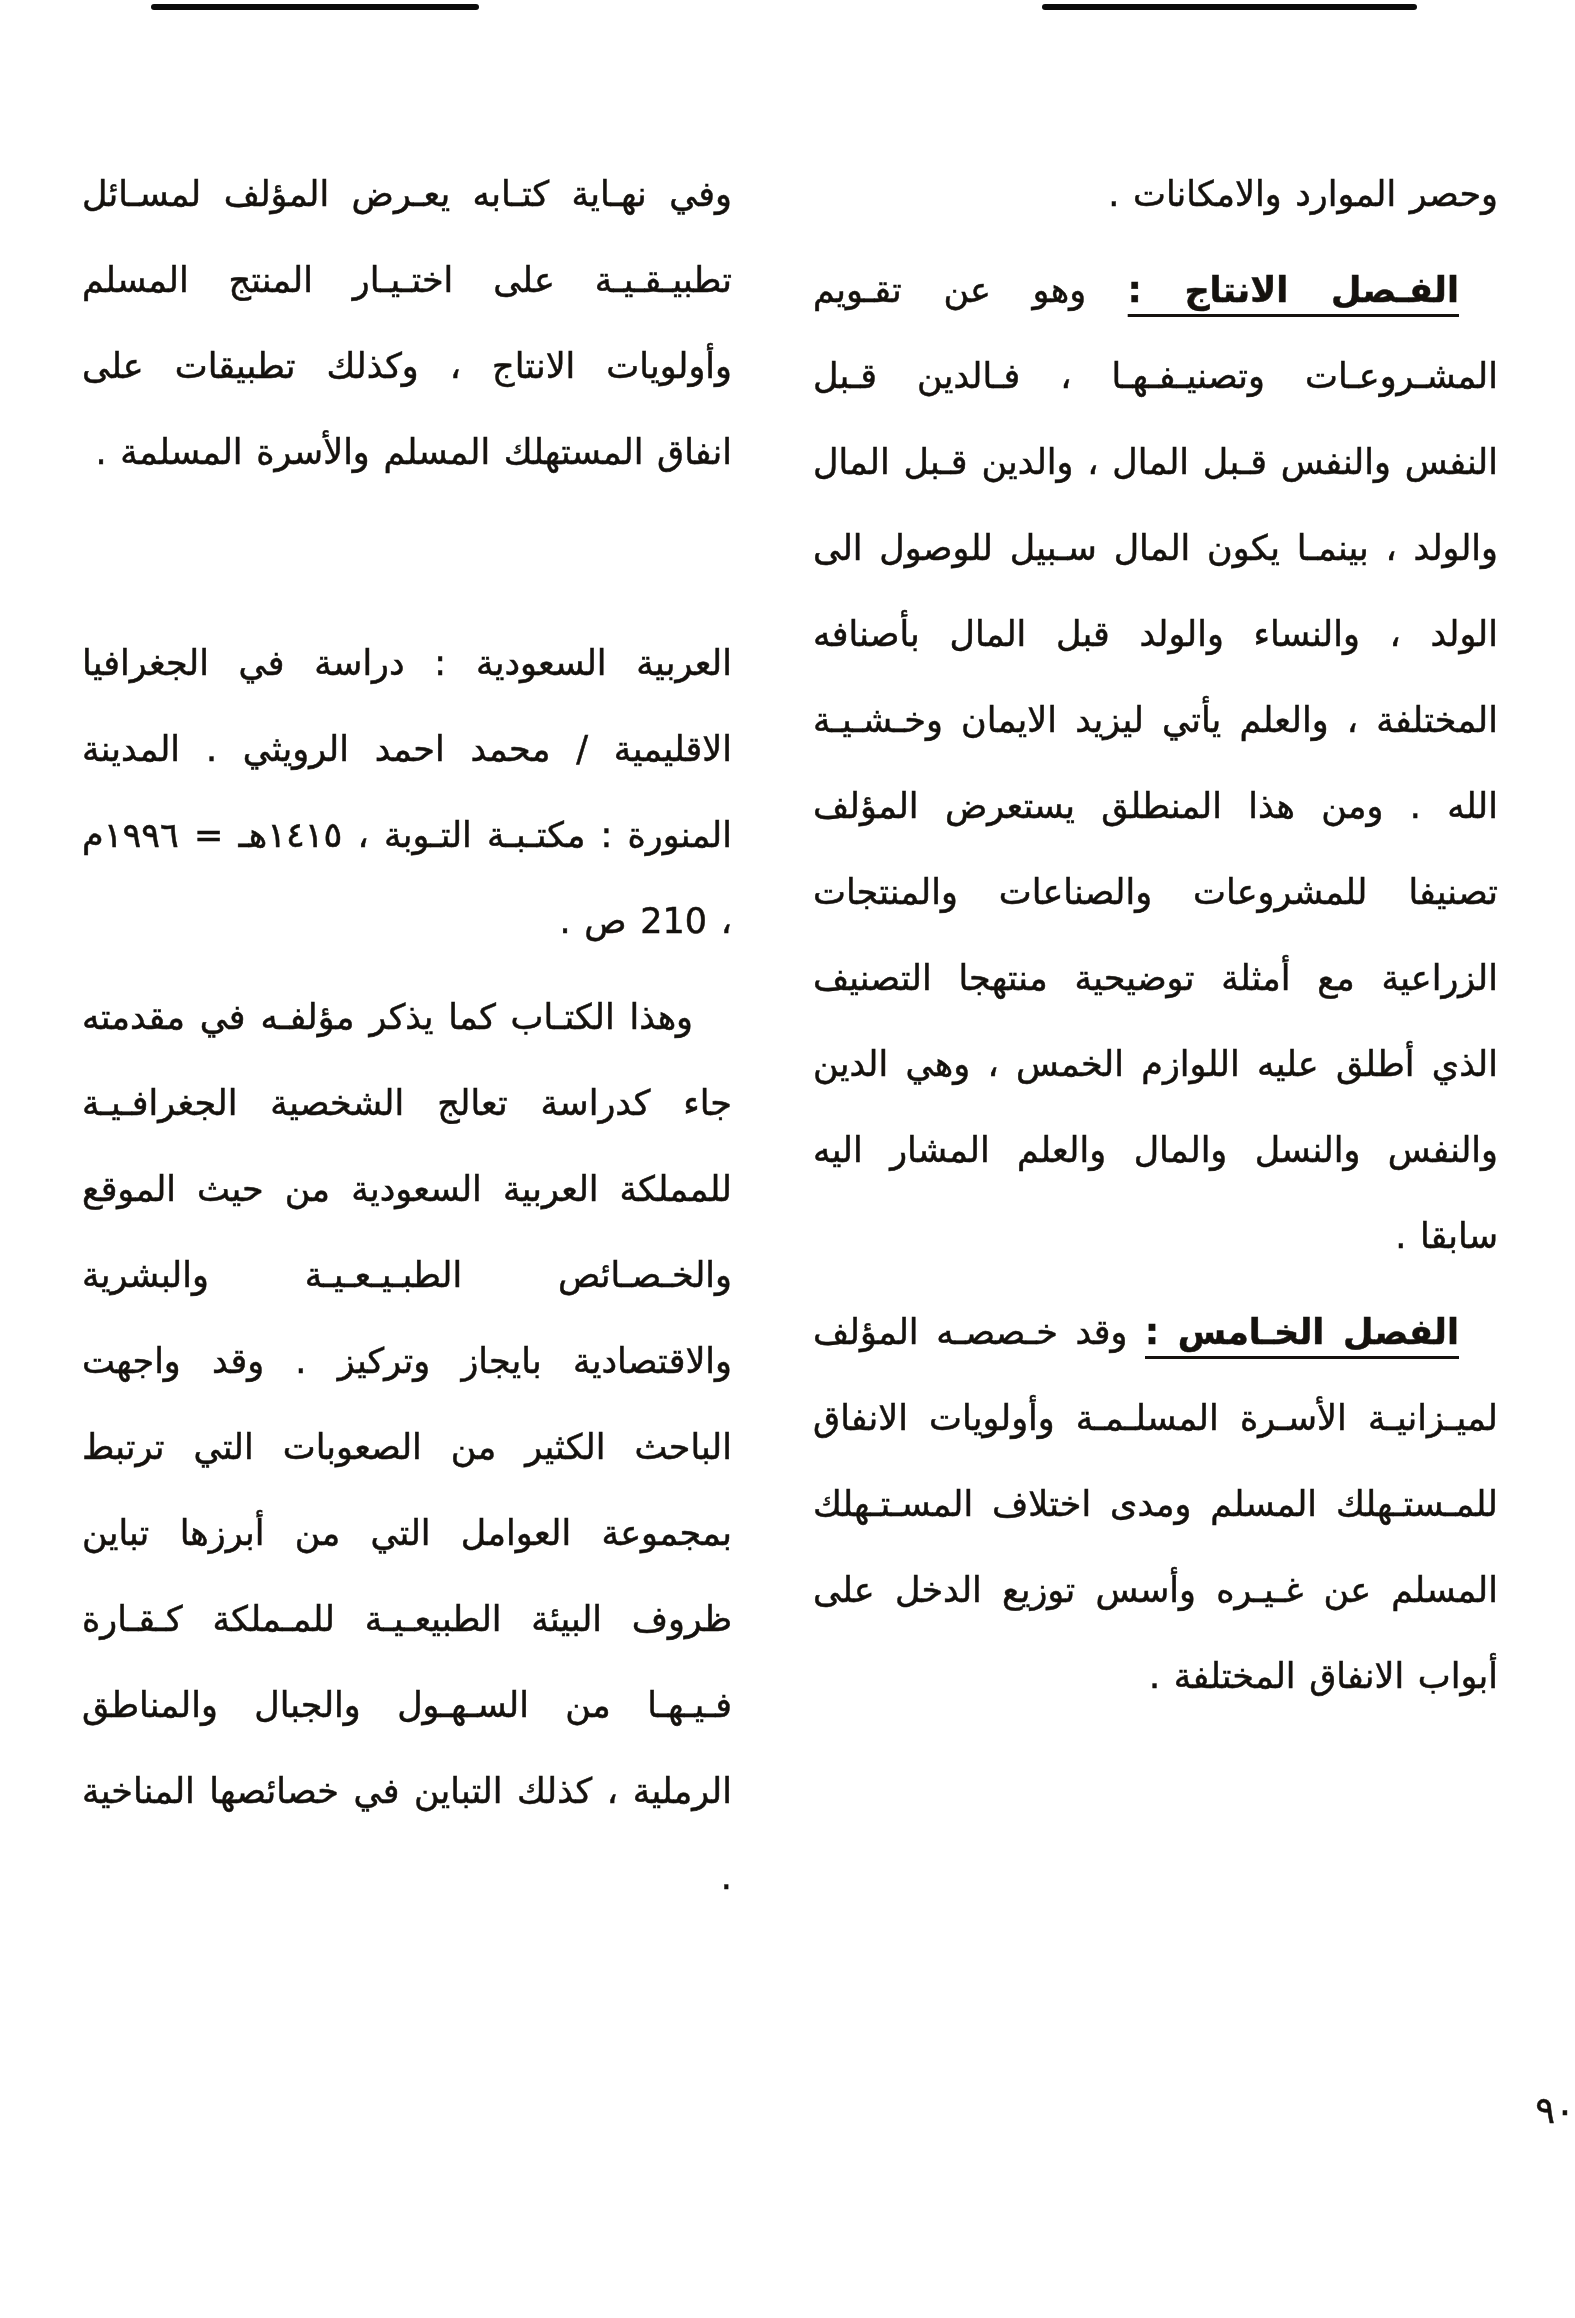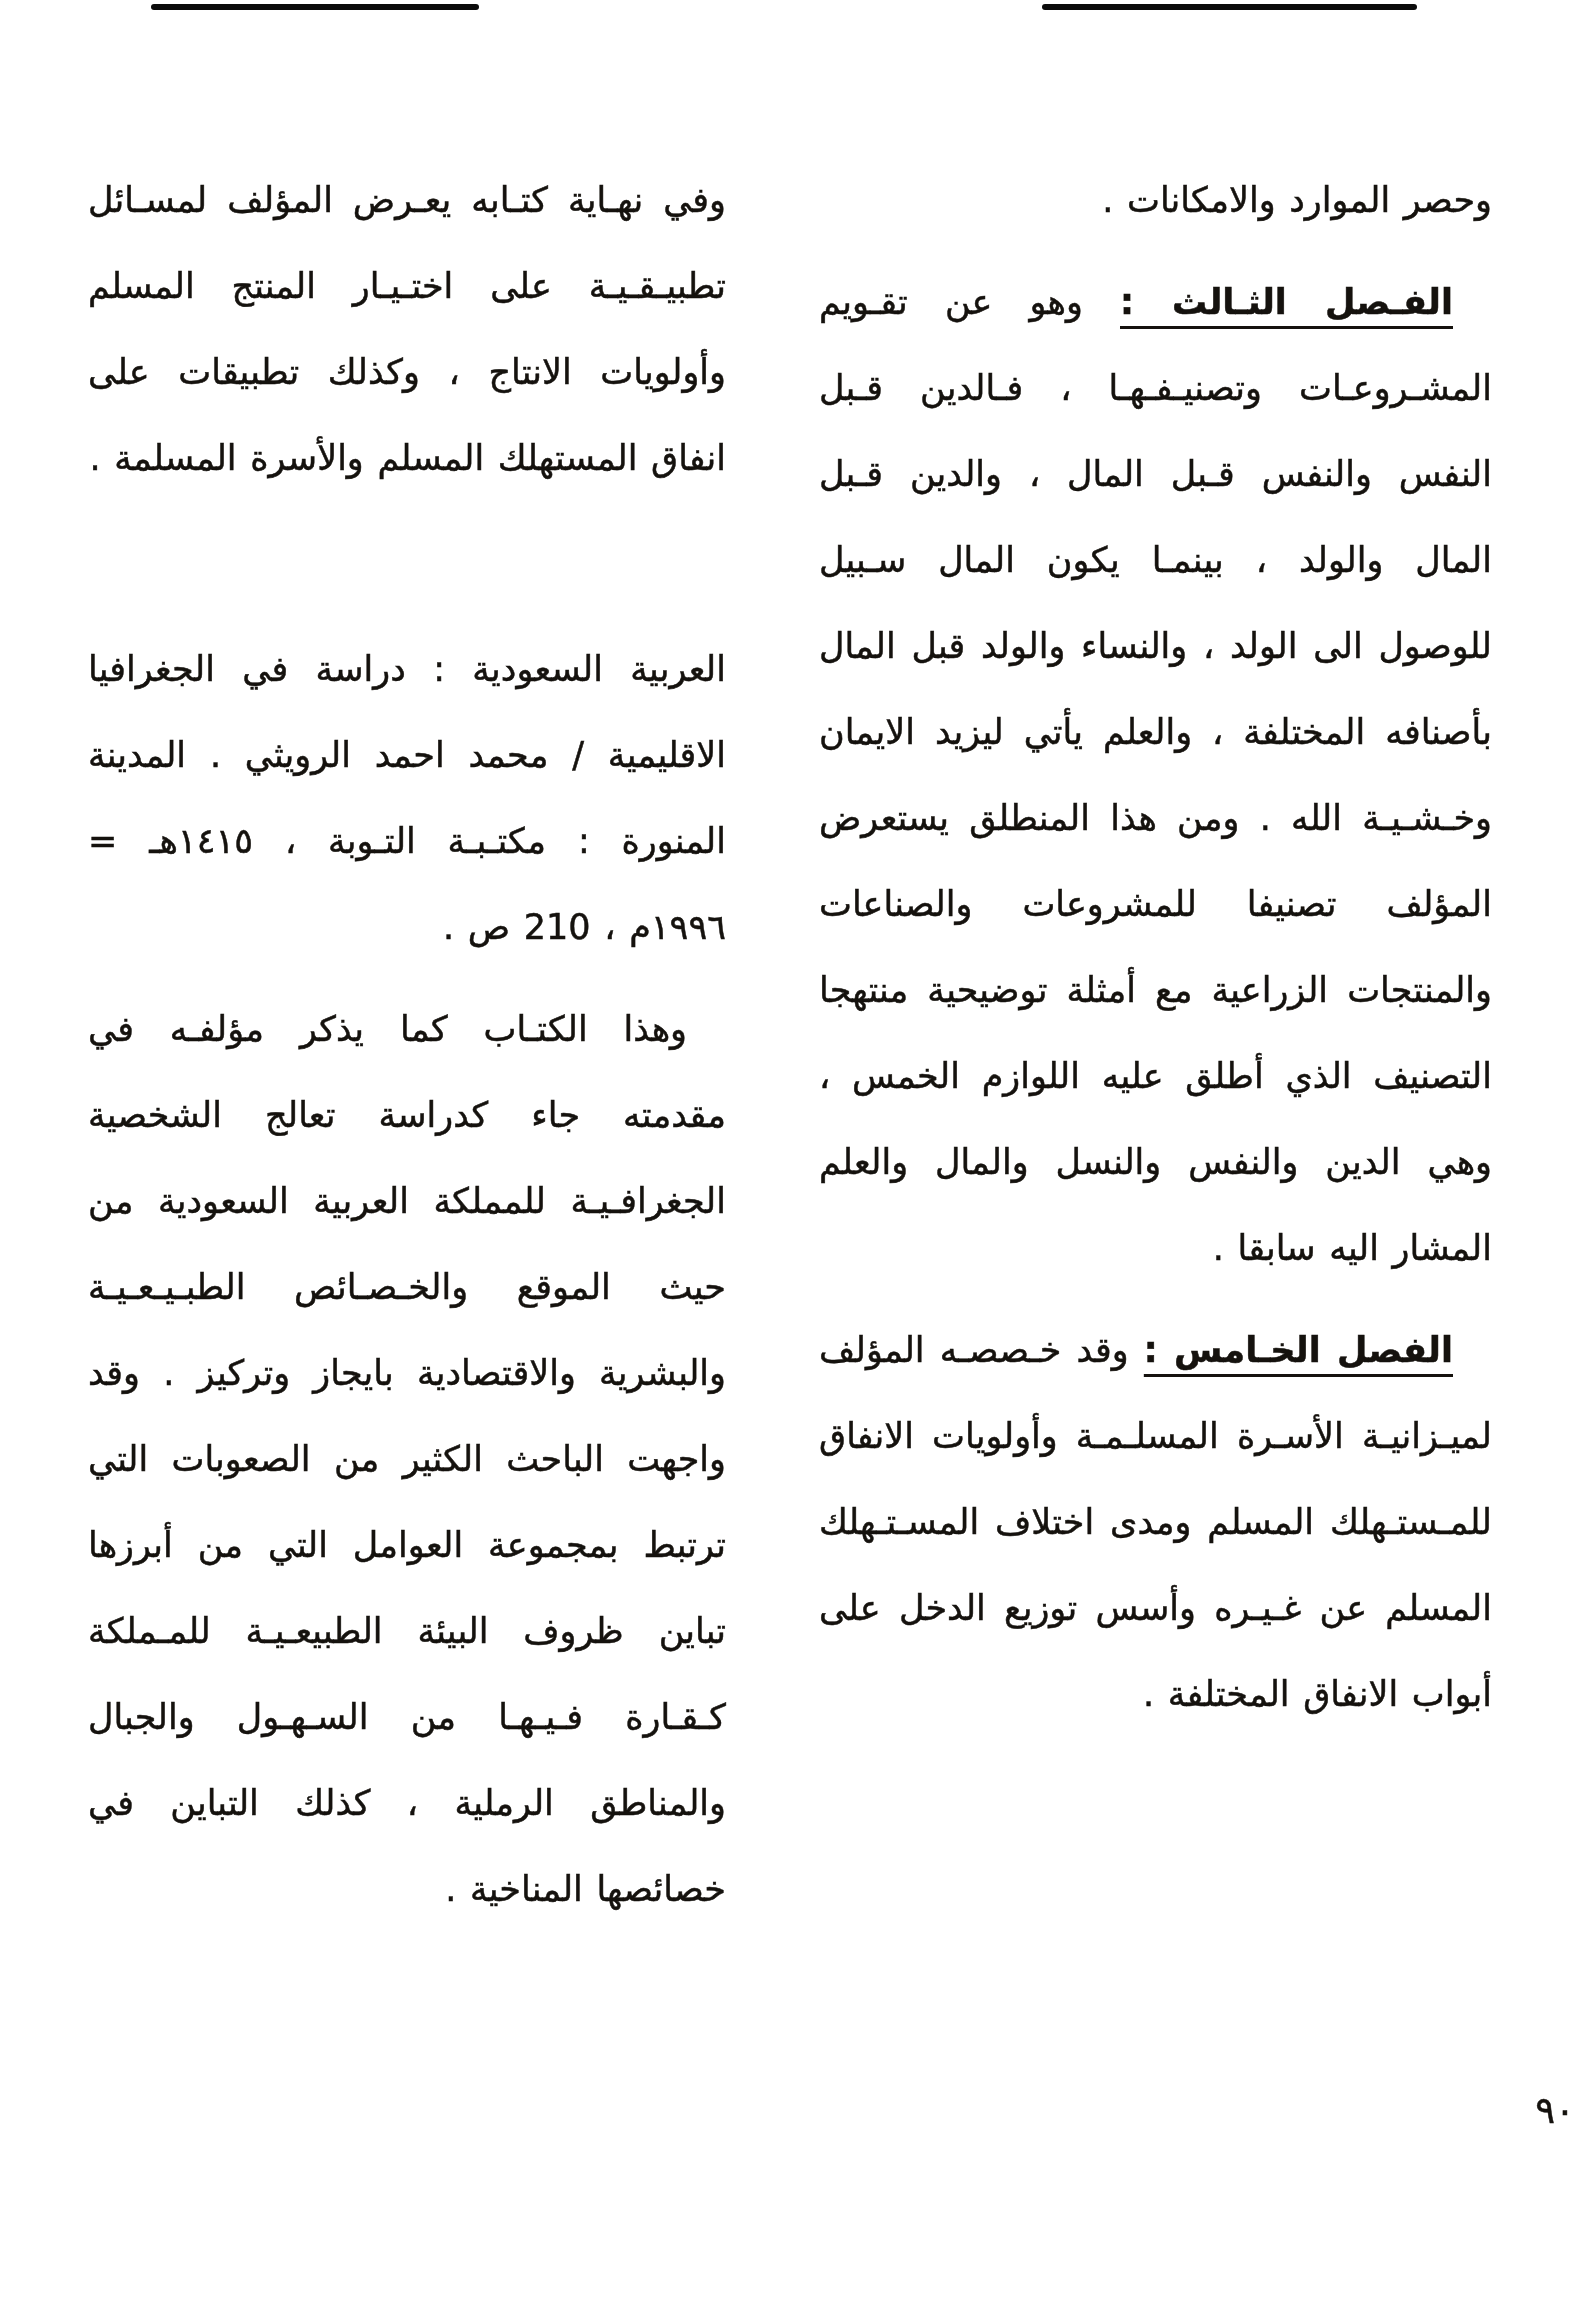--- a/index.html
+++ b/index.html
@@ -35,21 +35,21 @@
   .col {
     font-size: 35px;
     line-height: 86px;
     text-align: justify;
     text-justify: inter-word;
     -webkit-text-stroke: 0.5px currentColor;
     word-spacing: 2.5px;
   }
   .col-right { width: 705px; }
   .col-left  { width: 670px; }
-  .para { margin: 16px; text-indent: 39px; }
+  .para { margin: 10px; text-indent: 39px; }
   .para.no-indent { text-indent: 0; }
   .chapter-heading {
     font-weight: bold;
     text-decoration: underline;
     text-decoration-thickness: 2.5px;
     text-underline-offset: 11.8px;
   }
   .entry { margin-top: 125px; text-indent: 0; }
   .entry-title {
     display: block;
@@ -74,21 +74,21 @@
 
   <div class="scan-artifact artifact-left"></div>
   <div class="scan-artifact artifact-right"></div>
 
   <div class="columns">
 
     <div class="col col-right">
       <p class="para no-indent"><span>وحصر الموارد والامكانات .</span></p>
 
       <p class="para">
-        <span class="chapter-heading">الفـصل الثـالث :</span>
+        <span class="chapter-heading">الفـصل الانتاج :</span>
         <span>وهو عن تقـويم المشـروعـات وتصنيـفـهـا ، فـالدين قـبل النفس والنفس قـبل المال ، والدين قـبل المال والولد ، بينمـا يكون المال سـبيل للوصول الى الولد ، والنساء والولد قبل المال بأصنافه المختلفة ، والعلم يأتي ليزيد الايمان وخـشـيـة الله . ومن هذا المنطلق يستعرض المؤلف تصنيفا للمشروعات والصناعات والمنتجات الزراعية مع أمثلة توضيحية منتهجا التصنيف الذي أطلق عليه اللوازم الخمس ، وهي الدين والنفس والنسل والمال والعلم المشار اليه سابقا .</span>
       </p>
 
 
       <p class="para">
         <span class="chapter-heading">الفصل الخـامس :</span>
         <span>وقد خـصصـه المؤلف لميـزانيـة الأسـرة المسلـمـة وأولويات الانفاق للمـستـهلك المسلم ومدى اختلاف المسـتـهلك المسلم عن غـيـره وأسس توزيع الدخل على أبواب الانفاق المختلفة .</span>
       </p>
     </div>
 

